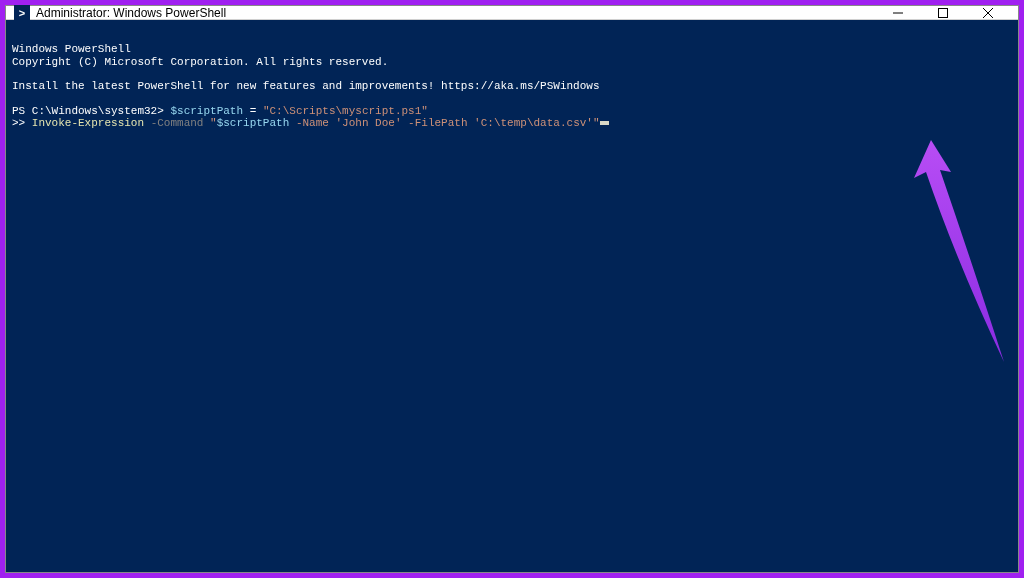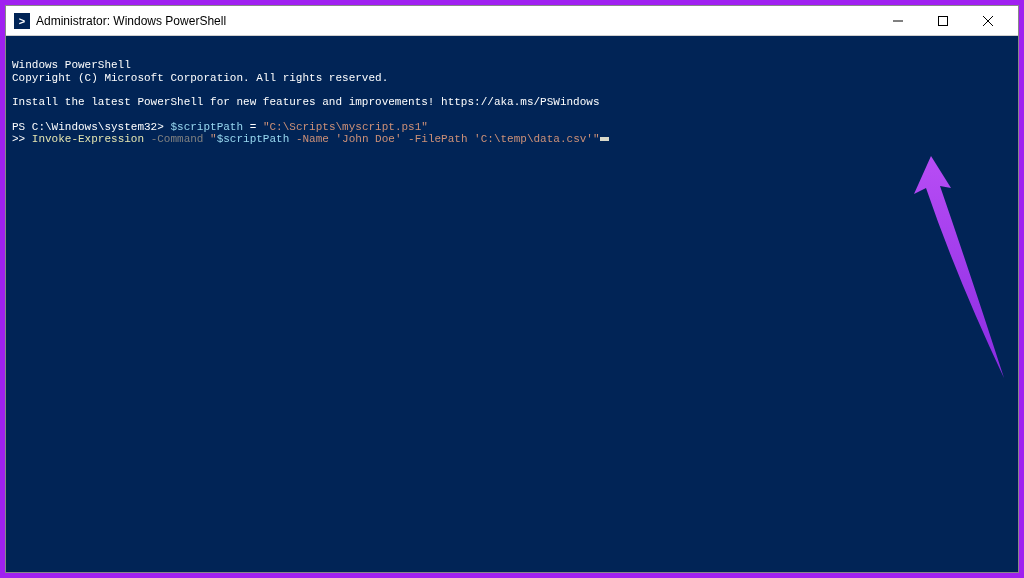--- a/index.html
+++ b/index.html
@@ -13,21 +13,21 @@
     }
     .window {
       width: 100%;
       height: 100%;
       background: #ffffff;
       display: flex;
       flex-direction: column;
       border: 1px solid #888;
     }
     .titlebar {
-      height: 30px;
+      height: 14px;
       background: #ffffff;
       display: flex;
       align-items: center;
       padding: 0 8px;
       border-bottom: 1px solid #d0d0d0;
       font-family: 'Segoe UI', Tahoma, sans-serif;
       font-size: 12px;
       color: #000;
     }
     .titlebar-icon {

